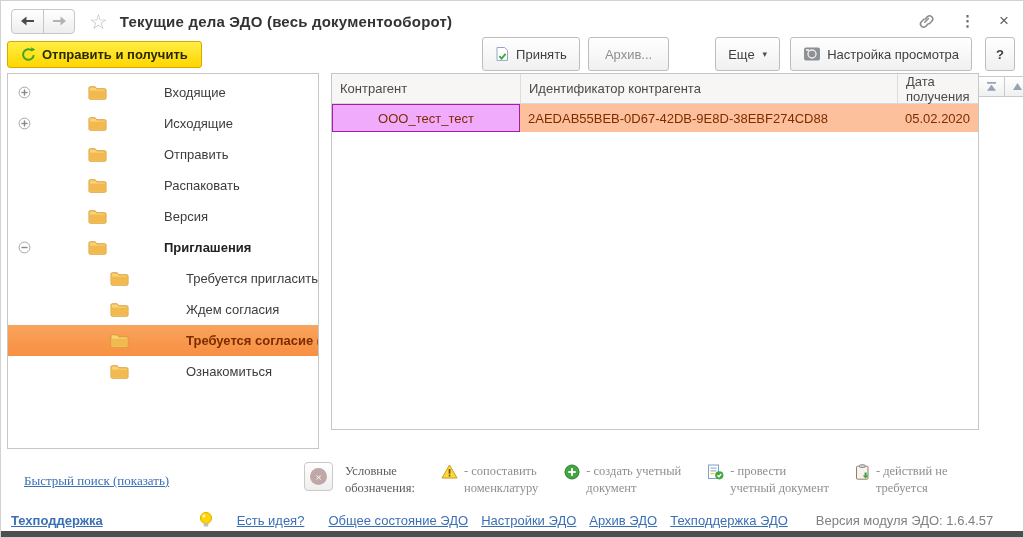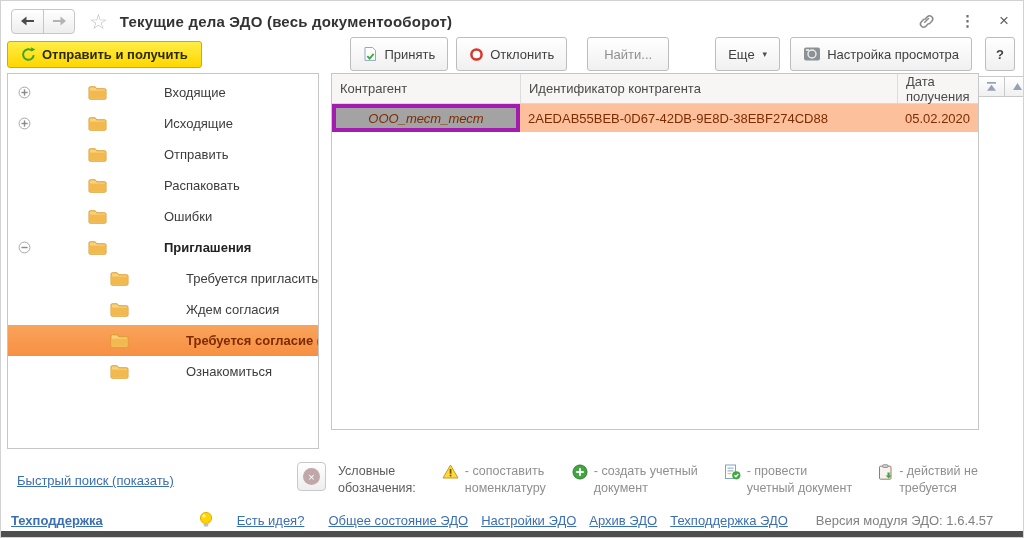--- a/index.html
+++ b/index.html
@@ -46,26 +46,26 @@
   .tree-item.selected { background:linear-gradient(#F9A45C,#F78F42); }
   .tree-item.selected .lbl { color:#7E2B00; font-weight:bold; }
   .right-panel { flex:1; margin-left:12px; display:flex; flex-direction:row; }
   .table-panel { border:1px solid #C6C6C6; height:357px; background:#fff; overflow:hidden; }
   .thead { display:flex; height:30px; background:#F7F6F5; border-bottom:1px solid #D9D9D9; }
   .th { padding:0 8px; display:flex; align-items:center; color:#4A4A4A; cursor:pointer; }
   .th + .th { border-left:1px solid #DCDCDC; }
   .col0 { width:188px; flex:none; } .col1 { width:377px; flex:none; } .col2 { flex:1; }
   .trow { display:flex; height:28px; background:#FCC19C; color:#7E2B00; cursor:pointer; }
   .trow .cell { display:flex; align-items:center; padding:0 8px; }
-  .trow .cell0 { justify-content:center; background:#a3a3a3; border:4px solid #a21caf;font-style:italic; }
+  .trow .cell0 { justify-content:center; background:#f0abfc; border:1px solid #a21caf; }
   .table-nav { display:flex; justify-content:flex-end; margin-top:3px; }
   .tnav-btn { width:27px; height:21px; border:1px solid #C9C9C9; margin-left:-1px;
               background:linear-gradient(#FFFFFF,#F0F0F0); display:flex; align-items:center; justify-content:center; cursor:pointer; }
   
-  .footer { display:flex; align-items:flex-start; padding:5px 10px 0 16px; height:50px; }
+  .footer { display:flex; align-items:flex-start; padding:5px 10px 0 23px; height:50px;font-family:Liberation Serif, serif; }
   .qs-zone { width:280px; flex:none; padding-top:13px; }
   a.link { color:#3B6FB5; text-decoration:underline; cursor:pointer; }
   .clear-btn { width:29px; height:29px; border:1px solid #C9C9C9; border-radius:4px; flex:none;
                background:linear-gradient(#FFFFFF,#EEEEEE); display:flex; align-items:center; justify-content:center;
                margin:2px 12px 0 0; cursor:pointer; }
   .clear-circle { width:17px; height:17px; border-radius:50%; background:#C1A8A8; color:#fff;
                   font-size:11px; display:flex; align-items:center; justify-content:center; }
   .legend { display:flex; gap:26px; font-size:12.5px; color:#8F8F8F; padding-top:3px; line-height:1.32; }
   .legend-title { color:#5C5C5C; flex:none; }
   .legend-item { display:flex; gap:6px; flex:none; }
@@ -123,28 +123,22 @@
       <span>Отправить и получить</span>
     </button>
     <div class="toolbar-right">
       <button class="btn mr8">
         <svg width="15" height="16" viewBox="0 0 15 16">
             <path d="M2 1.5 h7.6 l2.9 2.9 v10 H2z" fill="#fff" stroke="#8FA8C6"></path>
             <path d="M4.3 10.2 l2.3 2.3 4 -4.6" stroke="#3FA73E" stroke-width="1.9" fill="none"></path>
           </svg>
         <span>Принять</span>
       </button>
-      <button class="btn mr20">
-        <svg width="15" height="15" viewBox="0 0 15 15">
-            <circle cx="7.5" cy="7.5" r="5.1" fill="#fff" stroke="#D5382B" stroke-width="2.5"></circle>
-          </svg>
-        <span>Отклонить</span>
-      </button>
       <button class="btn btn-find mr46">
-        <span>Найти...</span>
+        <span>Архив...</span>
       </button>
       <button class="btn mr10">
         <span>Еще</span>
         <span class="drop-arrow">▾</span>
       </button>
       <button class="btn mr13">
         <svg width="18" height="16" viewBox="0 0 18 16">
             <rect x="1" y="1.5" width="16" height="13" rx="2" fill="#8C9196"></rect>
             <circle cx="9" cy="8" r="4" fill="none" stroke="#EDEDED" stroke-width="1.4"></circle>
             <rect x="3" y="3.2" width="3" height="1.7" fill="#EDEDED"></rect>
@@ -212,21 +206,21 @@
           <span class="lbl">Распаковать</span>
         </div>
         <div class="tree-item lvl0">
           <span class="exp"></span>
           <span class="folder">
             <svg width="19" height="15" viewBox="0 0 19 15">
               <path d="M1 3 a1.2 1.2 0 0 1 1.2 -1.2 h5 l1.6 2 h8 a1.2 1.2 0 0 1 1.2 1.2 v8 a1.2 1.2 0 0 1 -1.2 1.2 H2.2 A1.2 1.2 0 0 1 1 13z" fill="#FAD27C" stroke="#D79B2D"></path>
               <path d="M1.6 5.6 h15.8 v7.8 H1.6z" fill="#F2B94E"></path>
             </svg>
           </span>
-          <span class="lbl">Ошибки</span>
+          <span class="lbl">Версия</span>
         </div>
         <div class="tree-item lvl0 bold">
           <span class="exp">
             <svg width="13" height="13" viewBox="0 0 13 13">
               <circle cx="6.5" cy="6.5" r="5.4" fill="#fff" stroke="#A6A6A6"></circle>
               <rect x="3.4" y="5.8" width="6.2" height="1.4" fill="#8A8A8A"></rect>
             </svg>
           </span>
           <span class="folder">
             <svg width="19" height="15" viewBox="0 0 19 15">

